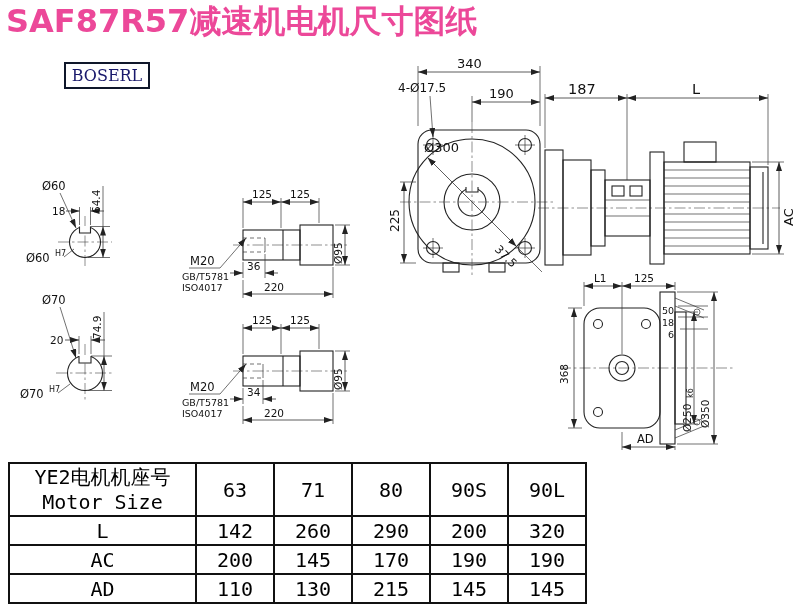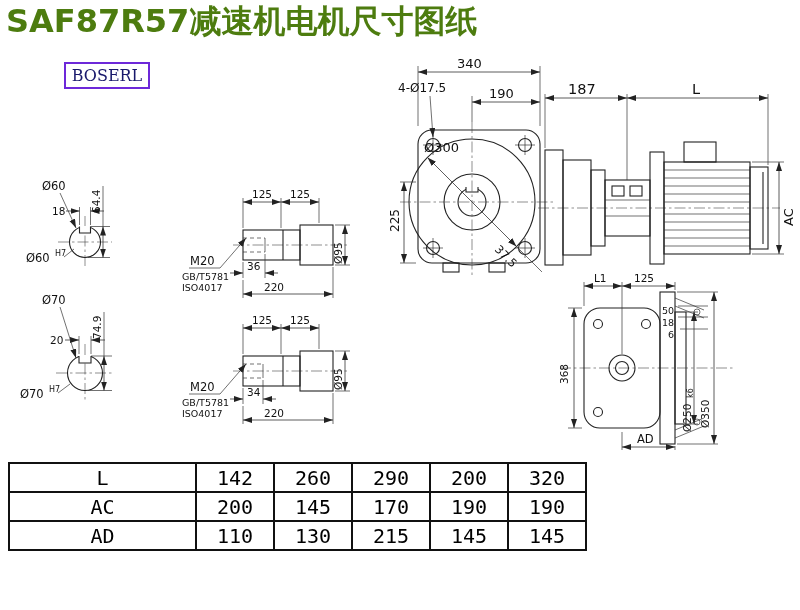--- a/index.html
+++ b/index.html
@@ -1,20 +1,20 @@
 <!DOCTYPE html>
 <html><head>
 <meta charset="utf-8">
 <style>
   * { margin:0; padding:0; box-sizing:border-box; }
   html,body { width:800px; height:610px; }
   body { background:#fff; font-family:"DejaVu Sans",sans-serif; position:relative; overflow:hidden; }
-  .title { position:absolute; left:6px; top:0px; font-size:32px; font-weight:bold; color:#4d7c0f; white-space:nowrap; }
+  .title { position:absolute; left:6px; top:0px; font-size:32px; font-weight:bold; color:#ec4899; white-space:nowrap; }
   .brand-box { position:absolute; left:64px; top:62px; width:86px; height:27px;
-               border:2px solid #6d28d9; color:#18186b;
+               border:2px solid #0f172a; color:#18186b;
                font:16px "DejaVu Serif", serif; display:flex; align-items:center; justify-content:center; }
   #drawing { position:absolute; left:0; top:40px; }
   svg text { fill:#111; font-family:"DejaVu Sans",sans-serif; }
   .ln   { fill:none; stroke:#222; stroke-width:1.1; }
   .thin { fill:none; stroke:#333; stroke-width:0.7; }
   .dim  { fill:none; stroke:#333; stroke-width:0.8; }
   .cl   { fill:none; stroke:#444; stroke-width:0.6; stroke-dasharray:11 3 2.5 3; }
   .dash { stroke-dasharray:4 3; }
   .t8 { font-size:8px; } .t9 { font-size:9.5px; } .t10 { font-size:10.5px; }
   .t11 { font-size:11.5px; } .t12 { font-size:12px; } .t13 { font-size:13px; } .t14 { font-size:14.5px; }
@@ -284,20 +284,31 @@
 <table class="size-table">
   <colgroup>
     <col style="width:187px">
       <col style="width:78px">
       <col style="width:78px">
     <col style="width:78px">
       <col style="width:78px">
       <col style="width:78px">
   </colgroup>
   <tbody>
+    <tr style="height:53px">
+      <td class="hd">
+        <div>YE2电机机座号</div>
+        <div>Motor Size</div>
+      </td>
+      <td>63</td>
+      <td>71</td>
+      <td>80</td>
+      <td>90S</td>
+      <td>90L</td>
+    </tr>
     <tr style="height:29px">
       <td>L</td>
       <td>142</td>
       <td>260</td>
       <td>290</td>
       <td>200</td>
       <td>320</td>
     </tr>
     <tr style="height:29px">
       <td>AC</td>

